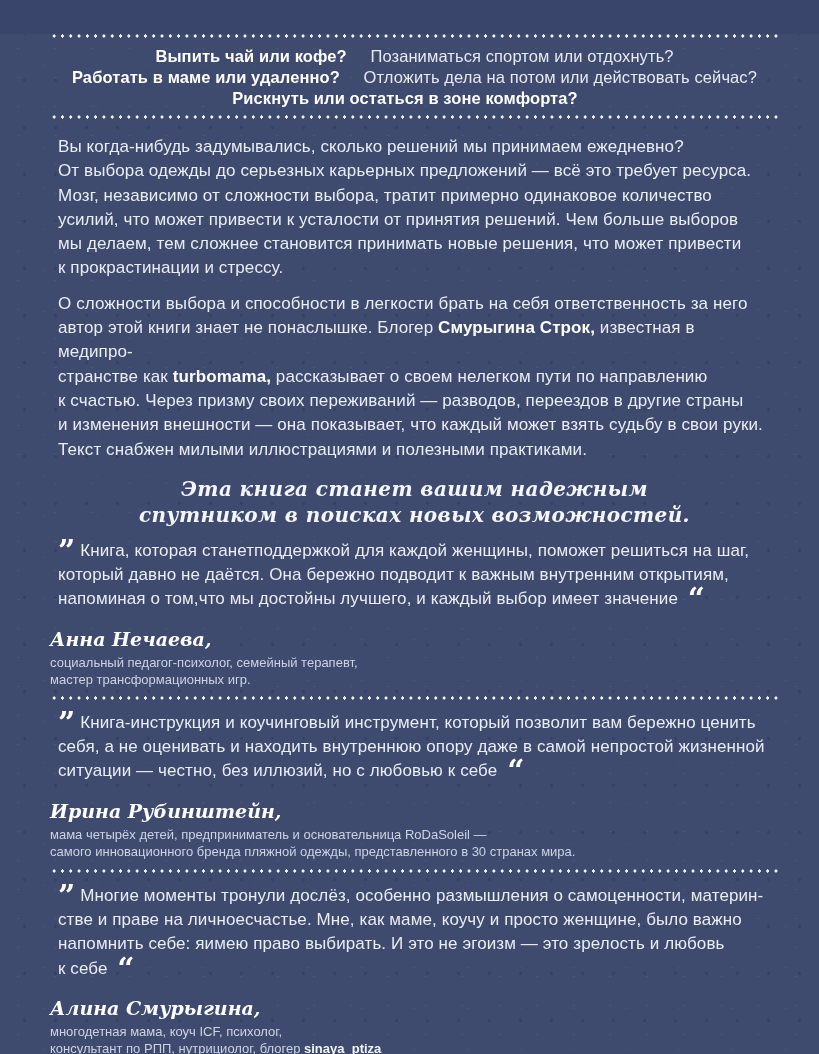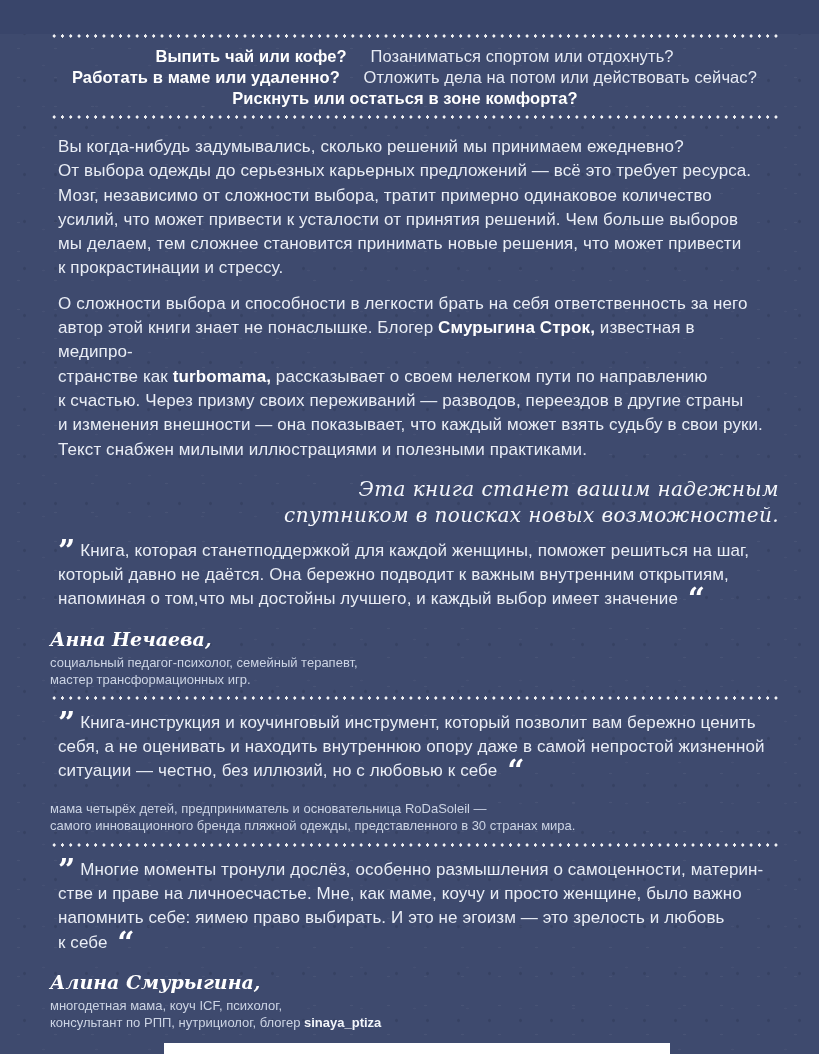--- a/index.html
+++ b/index.html
@@ -46,24 +46,24 @@
     line-height: 24.3px;
     color: #e9edf5;
     letter-spacing: 0.1px;
   }
   .para .b, .b { font-weight: bold; color: #ffffff; }
   .intro { margin-top: 16px; }
   .about { margin-top: 11px; }
 
   .tagline {
     margin: 14px 0 0 0;
-    text-align: right;
+    text-align: center;
     font-family: "DejaVu Serif", "Liberation Serif", serif;
     font-style: italic;
-    font-weight: normal;
+    font-weight: bold;
     font-size: 20px;
     line-height: 26px;
     letter-spacing: 0.4px;
     color: #f4f6fb;
   }
 
   .review { margin: 0; }
   .review .qtext { margin-top: 11px; }
   .qmark {
     font-family: "DejaVu Serif", "Liberation Serif", serif;
@@ -155,20 +155,21 @@
     </div>
   </section>
 
   <div class="rule r3"></div>
 
   <section class="review">
     <p class="para pre qtext"><span class="qmark open">”</span><span>Книга-инструкция и коучинговый инструмент, который позволит вам бережно ценить
 себя, а не оценивать и находить внутреннюю опору даже в самой непростой жизненной
 ситуации — честно, без иллюзий, но с любовью к себе </span><span class="qmark close">“</span></p>
     <div class="attribution">
+      <div class="attr-name">Ирина Рубинштейн,</div>
       <div class="attr-bio pre"><span>мама четырёх детей, предприниматель и основательница RoDaSoleil —
 самого инновационного бренда пляжной одежды, представленного в 30 странах мира.</span><span class="b"></span></div>
     </div>
   </section>
 
   <div class="rule r4"></div>
 
   <section class="review">
     <p class="para pre qtext"><span class="qmark open">”</span><span>Многие моменты тронули дослёз, особенно размышления о самоценности, материн-
 стве и праве на личноесчастье. Мне, как маме, коучу и просто женщине, было важно

